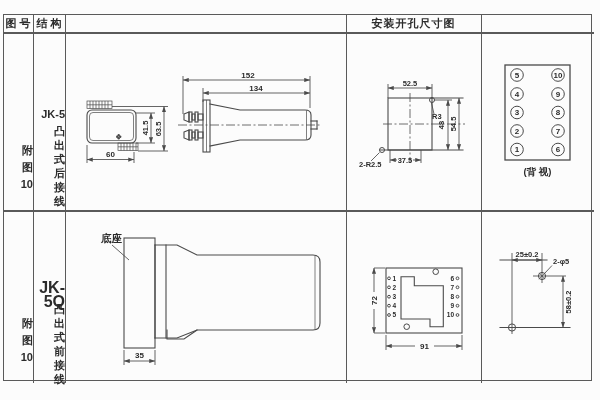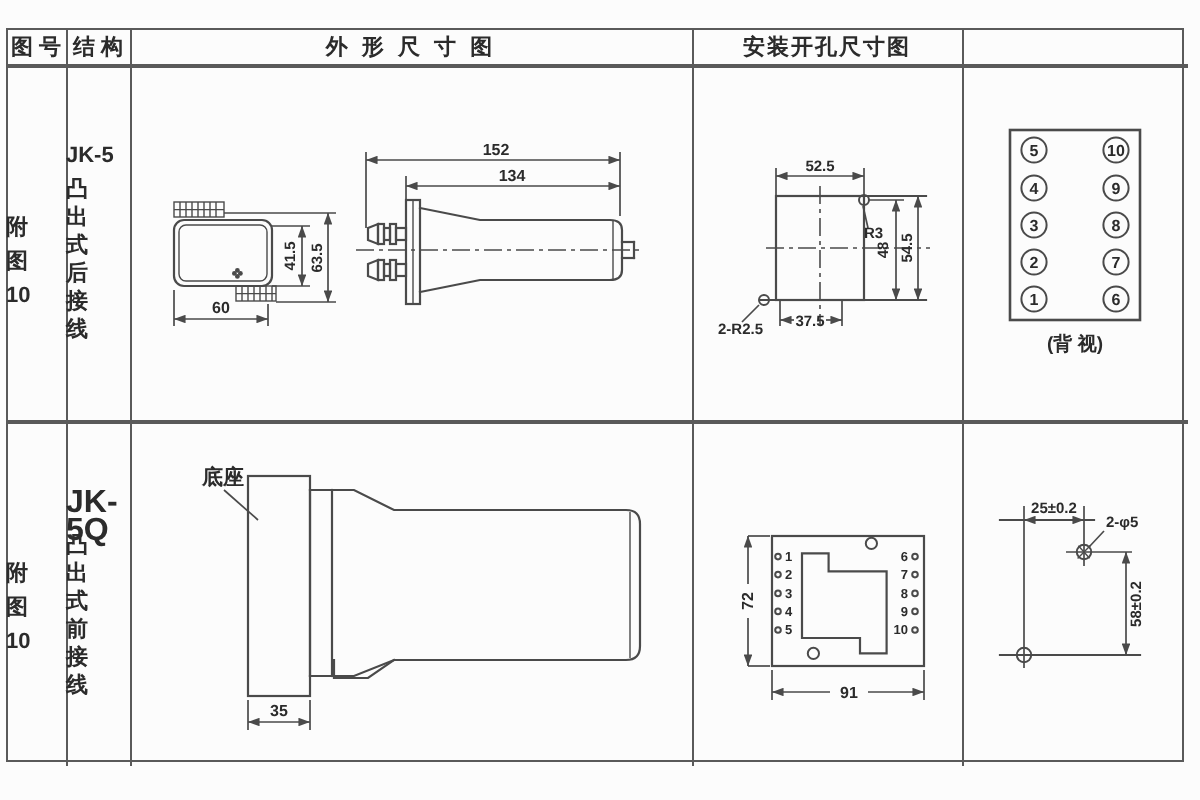--- a/index.html
+++ b/index.html
@@ -3,22 +3,22 @@
 <meta charset="utf-8">
 <style>
   html,body{margin:0;padding:0;}
   .page{position:relative;width:600px;height:400px;background:#fcfcfc;overflow:hidden;
         font-family:"Liberation Sans","DejaVu Sans",sans-serif;padding-left:25px;}
   .tbl-border{position:absolute;left:3px;top:14px;width:589px;height:367px;border:1.5px solid #5a5a5a;box-sizing:border-box;}
   .vline{position:absolute;top:14px;height:369px;width:1px;background:#5a5a5a;}
   .hline{position:absolute;left:3px;width:591px;height:1.5px;background:#5a5a5a;}
   .hdr{position:absolute;top:14px;height:18px;display:flex;align-items:center;justify-content:center;
        font-size:11px;font-weight:bold;color:#2b2b2b;letter-spacing:1px;}
-  .vtext{position:absolute;white-space:pre-line;text-align:left;font-weight:bold;color:#2b2b2b;
-         font-size:11px;line-height:14px;}
+  .vtext{position:absolute;white-space:pre-line;text-align:right;font-weight:bold;color:#2b2b2b;
+         font-size:11px;line-height:14px;margin-top:36px;}
   .fig{line-height:17px;}
   svg{position:absolute;overflow:visible;}
   svg text{fill:#2b2b2b;font-weight:bold;font-family:"Liberation Sans","DejaVu Sans",sans-serif;}
   .t8{font-size:8px;}
   .t75{font-size:7.5px;}
   .t65{font-size:6.5px;}
   .t95{font-size:9.5px;}
   .t105{font-size:10.5px;}
   .ln{stroke:#4a4a4a;fill:none;stroke-width:1.1;stroke-linecap:square;}
   .thin{stroke:#4a4a4a;fill:none;stroke-width:0.7;}
@@ -43,21 +43,20 @@
   <div class="tbl-border"></div>
   <div class="vline" style="left:33px;"></div>
   <div class="vline" style="left:65px;"></div>
   <div class="vline" style="left:346px;"></div>
   <div class="vline" style="left:481px;"></div>
   <div class="hline" style="top:32px;"></div>
   <div class="hline" style="top:210px;"></div>
 
   <div class="hdr" style="left:3px;width:30px;letter-spacing:0;">图 号</div>
   <div class="hdr" style="left:33px;width:32px;letter-spacing:0;">结 构</div>
-  <div class="hdr" style="left:65px;width:281px;letter-spacing:2px;">外 形 尺 寸 图</div>
   <div class="hdr" style="left:346px;width:135px;">安装开孔尺寸图</div>
 
   <div class="vtext fig" style="left:3px;top:106px;width:30px;">附
 图
 10</div>
   <div class="vtext" style="left:33px;top:71px;width:32px;">JK-5</div>
   <div class="vtext" style="left:33px;top:88px;width:32px;">凸
 出
 式
 后

